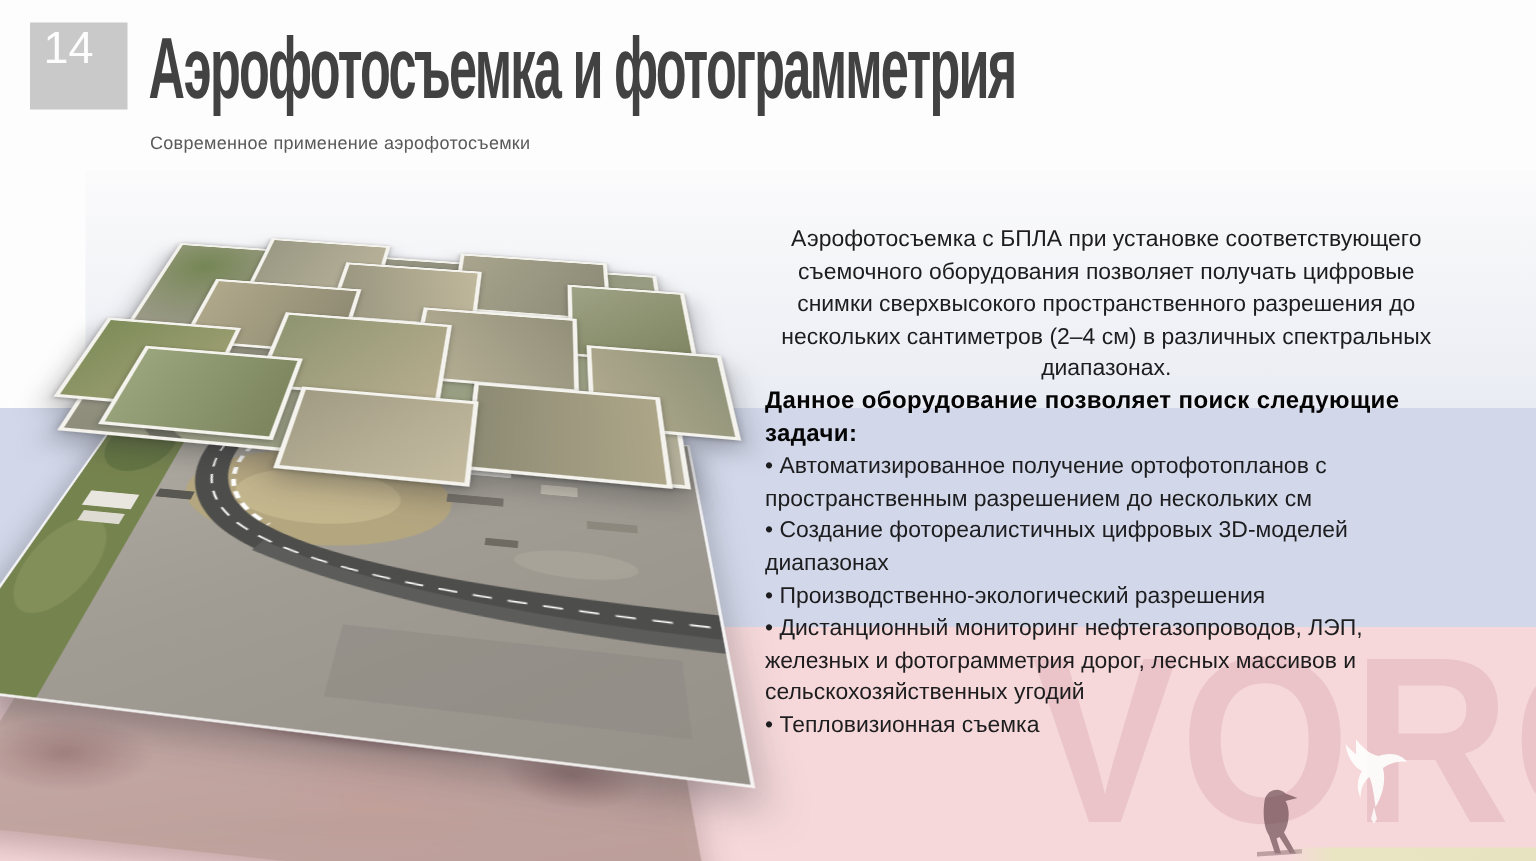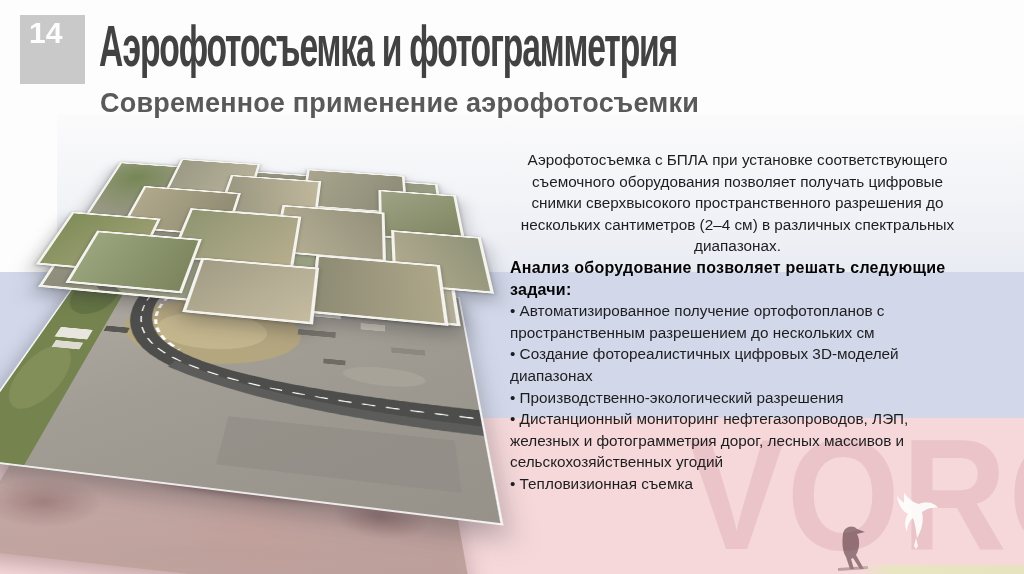--- a/index.html
+++ b/index.html
@@ -11,32 +11,32 @@
   
   .band { position:absolute; left:0; width:1024px; }
   .band-blue { top:272px; height:146px; background:#d2d8ea; }
   .band-pink { top:418px; height:156px; background:#f6d8da; }
   .content-panel {
     position:absolute; left:57px; top:114px; width:967px; height:158px;
     background:linear-gradient(180deg,#fbfbfc 0%, #f2f3f7 55%, #e9ecf3 100%);
   }
   
   .num-box {
-    position:absolute; left:20px; top:15px; width:65px; height:69px;
-    background:#c9c9c9; color:#fdfdfd; font-weight:bold; font-size:30px;
+    position:absolute; left:20px; top:15px; width:65px; height:58px;
+    background:#c9c9c9; color:#fdfdfd; font-weight:normal; font-size:30px;
     padding:1px 0 0 9px; line-height:1.1;
   }
   .title {
     position:absolute; left:99px; top:16px; white-space:nowrap;
     font-size:58px; font-weight:bold; color:#424242; letter-spacing:-2px;
     transform:scaleX(0.58); transform-origin:left top; line-height:1.05;
   }
   .subtitle {
     position:absolute; left:100px; top:88px;
-    font-size:27px; font-weight:bold; color:#595959; letter-spacing:0.2px;
+    font-size:12px; font-weight:normal; color:#595959; letter-spacing:0.2px;
   }
   
   .bodytext {
     position:absolute; left:510px; top:149px; width:455px;
     font-size:15.3px; line-height:21.6px; color:#1d1d1f;
   }
   .bodytext p.intro { margin:0;text-align:center; }
   .bodytext p.tasks-heading {
     margin:0; font-weight:bold; color:#050505; font-size:16px; letter-spacing:0.25px;
   }
@@ -197,21 +197,21 @@
       <div class="tile" style="left:330px; top:108px; width:88px; height:88px; background:linear-gradient(70deg,#b3ab90,#8f9378);"></div>
       <div class="tile" style="left:-2px; top:120px; width:96px; height:92px; background:linear-gradient(120deg,#7f8d5a,#a3a277);"></div>
       <div class="tile" style="left:36px; top:150px; width:108px; height:84px; background:linear-gradient(100deg,#9aa57e,#7c855e);"></div>
       <div class="tile" style="left:258px; top:160px; width:116px; height:84px; background:linear-gradient(90deg,#8e8b74,#ada689);"></div>
       <div class="tile" style="left:150px; top:180px; width:112px; height:78px; background:linear-gradient(130deg,#a29c85,#c4bba0);"></div>
     </div>
   </div>
 
   <div class="bodytext">
     <p class="intro">Аэрофотосъемка с БПЛА при установке соответствующего съемочного оборудования позволяет получать цифровые снимки сверхвысокого пространственного разрешения до нескольких сантиметров (2–4 см) в различных спектральных диапазонах.</p>
-    <p class="tasks-heading">Анализ оборудование позволяет решать следующие задачи:</p>
+    <p class="tasks-heading">Данное оборудование позволяет поиск следующие задачи:</p>
     <ul>
       <li>• Автоматизированное получение ортофотопланов с пространственным разрешением до нескольких см</li>
         <li>• Создание фотореалистичных цифровых 3D-моделей диапазонах</li>
         <li>• Производственно-экологический разрешения</li>
         <li>• Дистанционный мониторинг нефтегазопроводов, ЛЭП, железных и фотограмметрия дорог, лесных массивов и сельскохозяйственных угодий</li>
         <li>• Тепловизионная съемка</li>
     </ul>
   </div>
 
 </div>

